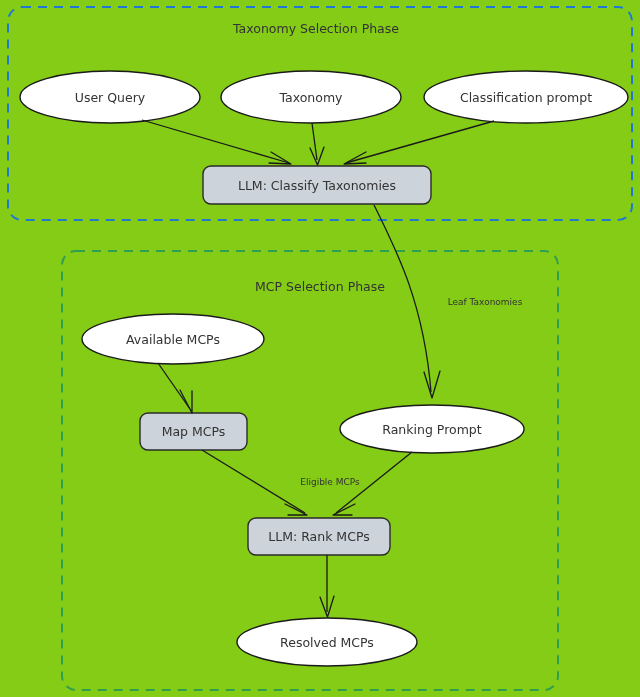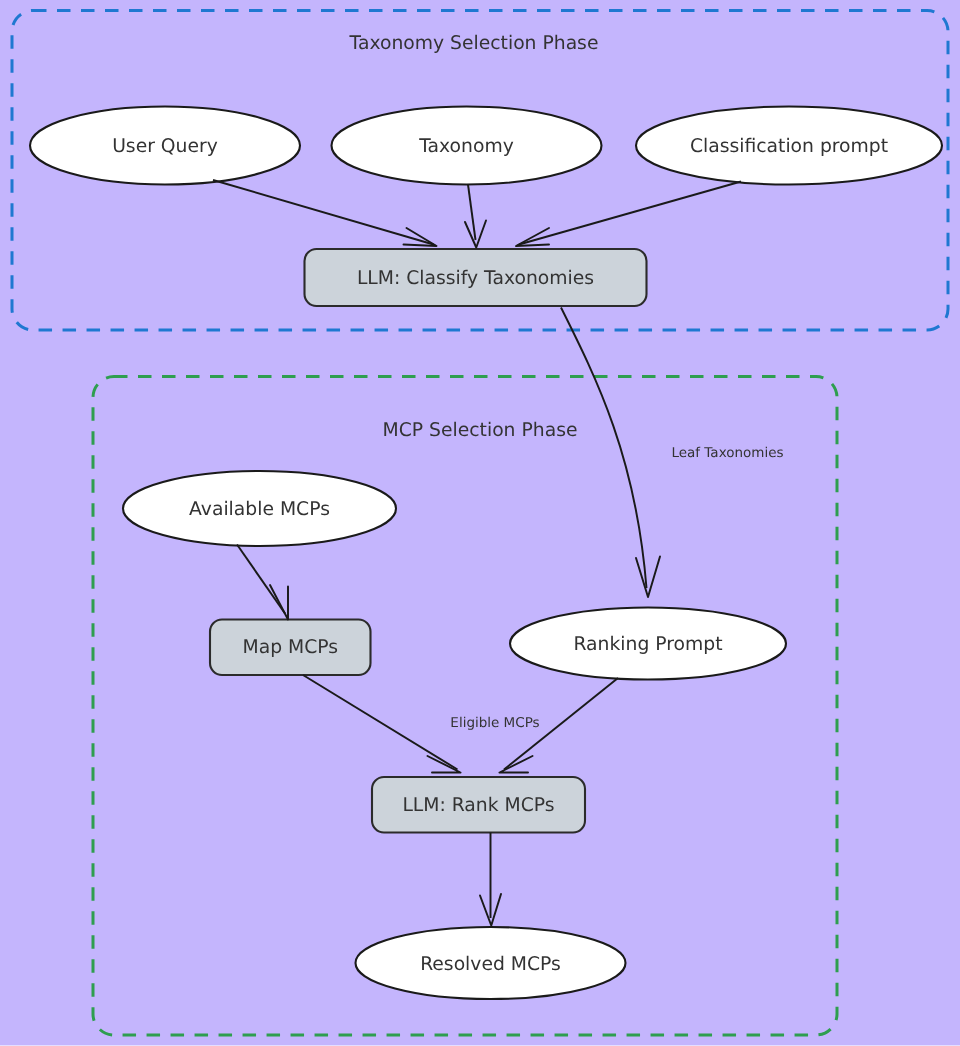--- a/index.html
+++ b/index.html
@@ -10,21 +10,21 @@
   body {
     width: 640px;
     height: 697px;
     font-family: "DejaVu Sans", sans-serif;
     overflow: hidden;
   }
   #diagram-root {
     position: relative;
     width: 640px;
     height: 697px;
-    background: #c4b5fd;
+    background: #84cc16;
   }
   svg#flow {
     position: absolute;
     left: 0;
     top: 0;
     width: 640px;
     height: 697px;
   }
   .node-label {
     font-family: "DejaVu Sans", sans-serif;

